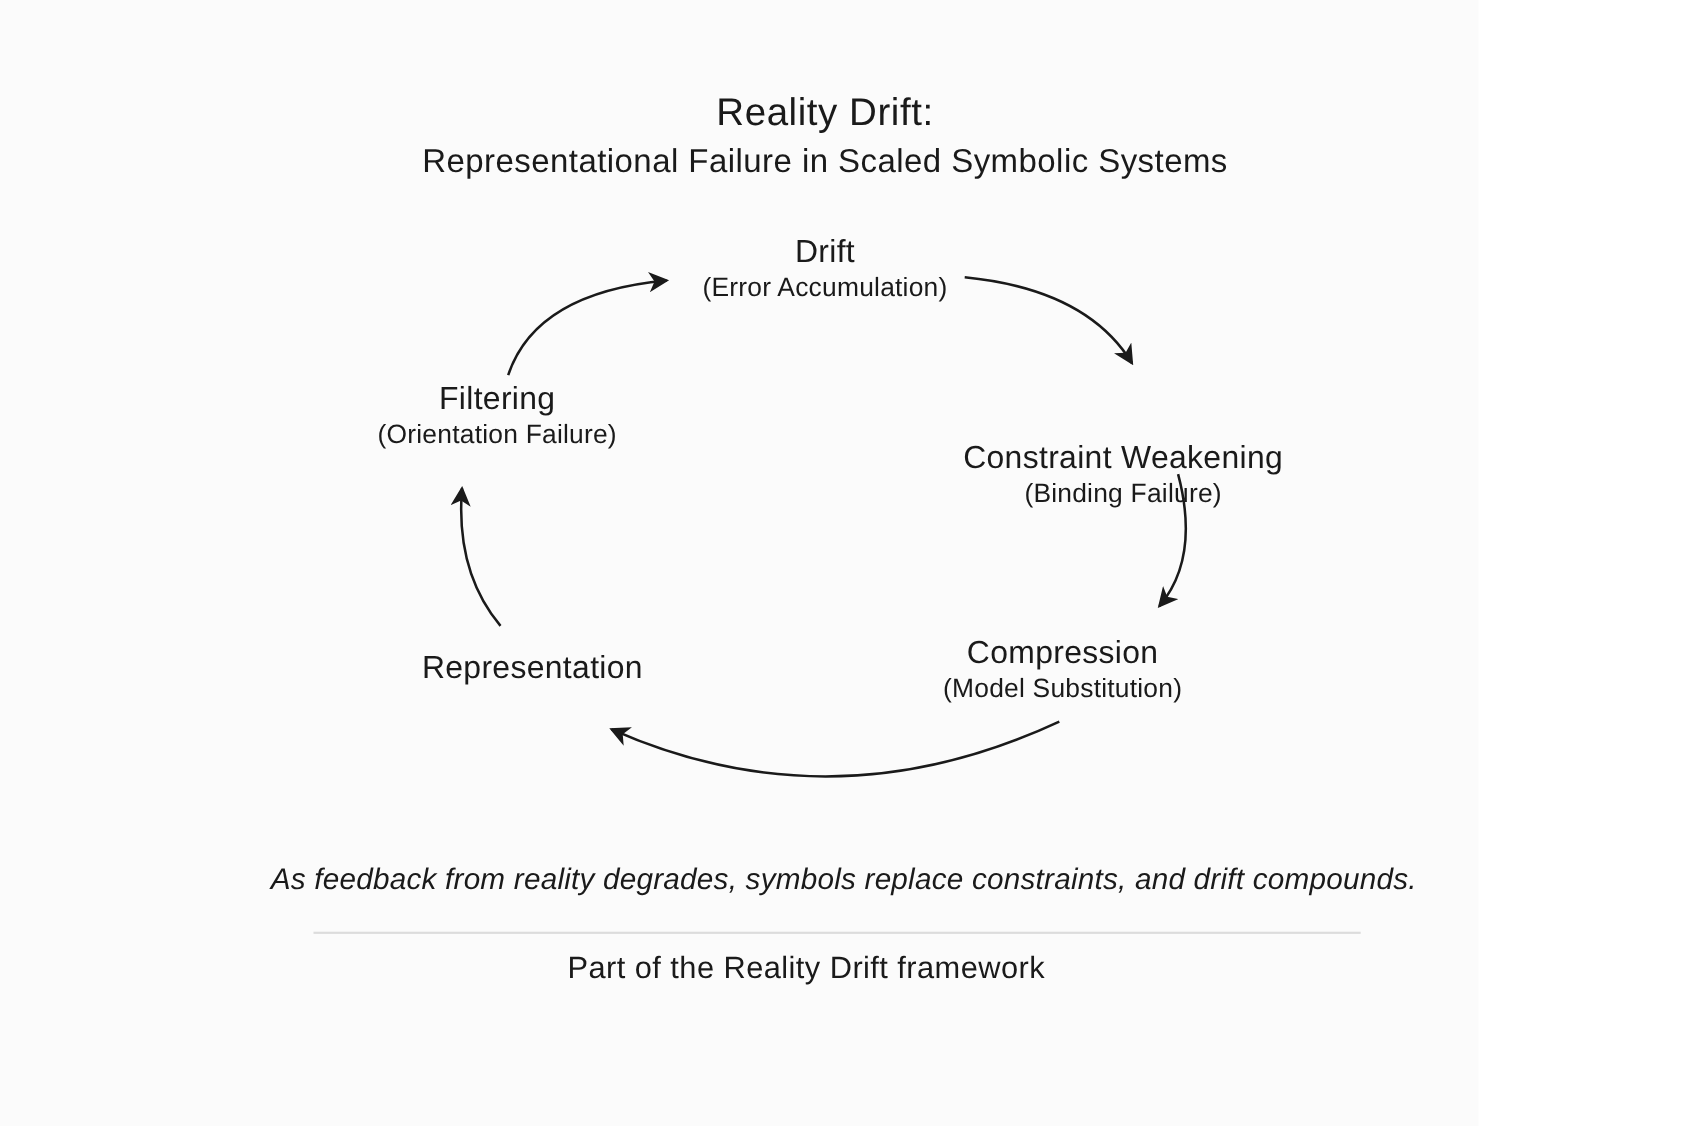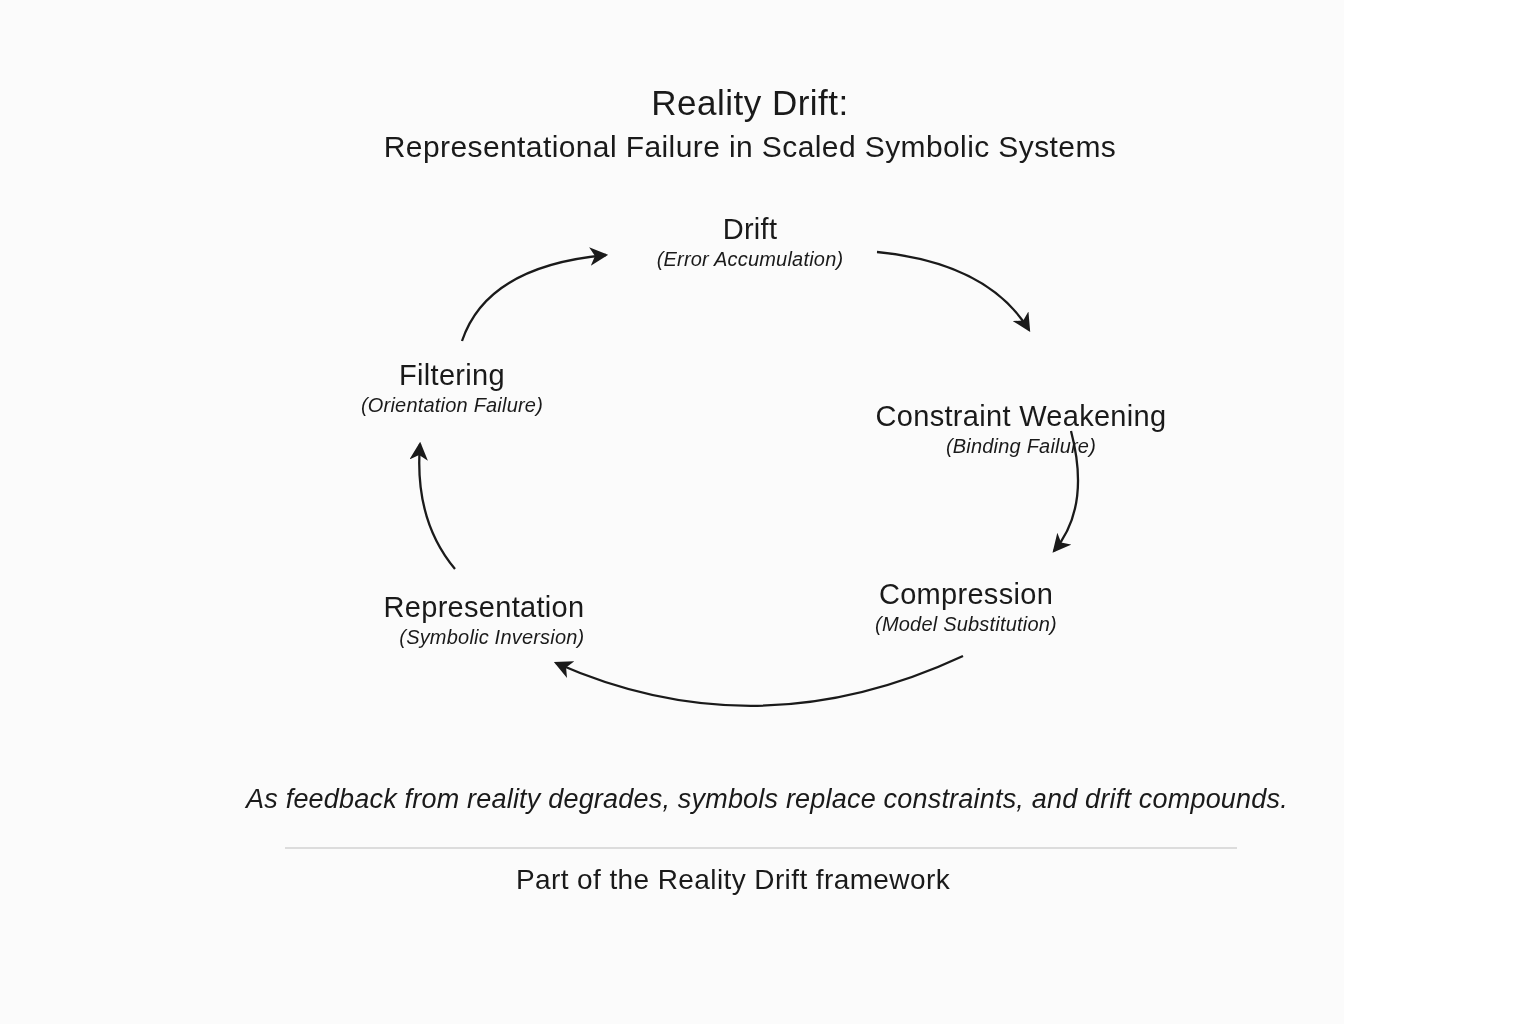--- a/index.html
+++ b/index.html
@@ -39,22 +39,21 @@
     transform: translateX(-50%);
     text-align: center;
     white-space: nowrap;
   }
   .node-label {
     font-size: 29px;
     line-height: 1.1;
     letter-spacing: 0.3px;
   }
   .node-sublabel {
-    font-size: 20px;
-    font-style: italic;
+    font-size: 24px;
     line-height: 1.3;
     letter-spacing: 0.2px;
   }
   .arrows-layer {
     position: absolute;
     top: 0;
     left: 0;
     pointer-events: none;
   }
   .caption {
@@ -118,24 +117,23 @@
     <div class="node-sublabel">(Binding Failure)</div>
   </div>
 
   <div class="node" style="left:966px; top:579px;">
     <div class="node-label">Compression</div>
     <div class="node-sublabel">(Model Substitution)</div>
   </div>
 
   <div class="node" style="left:484px; top:592px;text-align:right;">
     <div class="node-label">Representation</div>
-    <div class="node-sublabel">(Symbolic Inversion)</div>
   </div>
 
-  <div class="node" style="left:452px; top:360px;">
+  <div class="node" style="left:452px; top:348px;">
     <div class="node-label">Filtering</div>
     <div class="node-sublabel">(Orientation Failure)</div>
   </div>
 
   <div class="caption">As feedback from reality degrades, symbols replace constraints, and drift compounds.</div>
 
   <div class="divider"></div>
 
   <div class="footer-note">Part of the Reality Drift framework</div>
 

